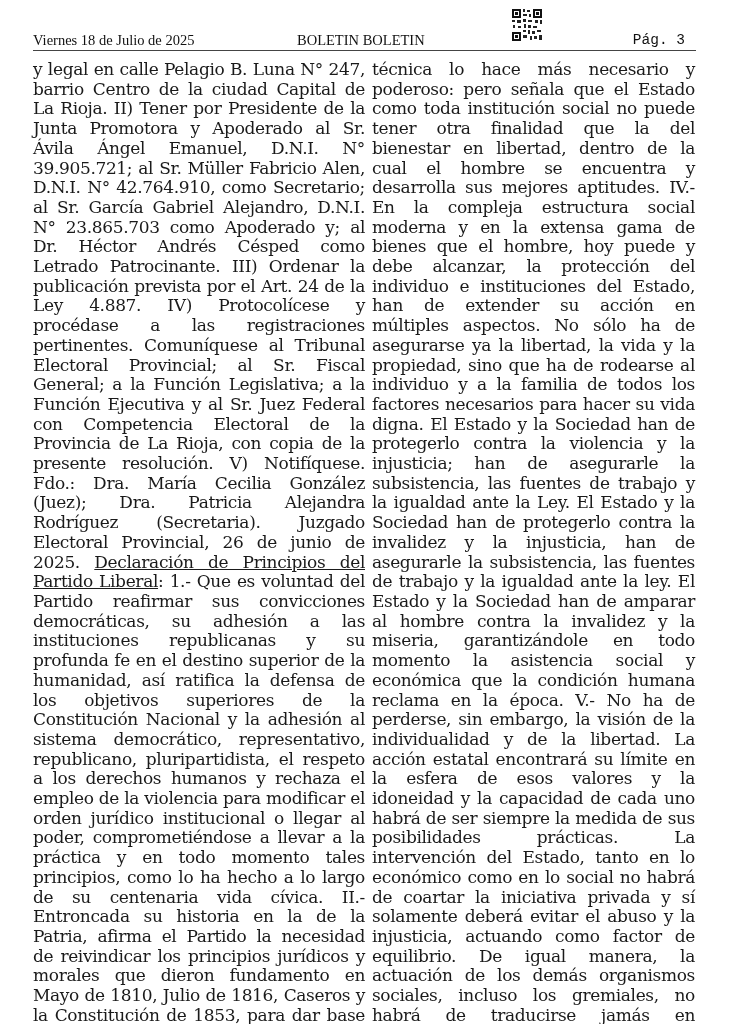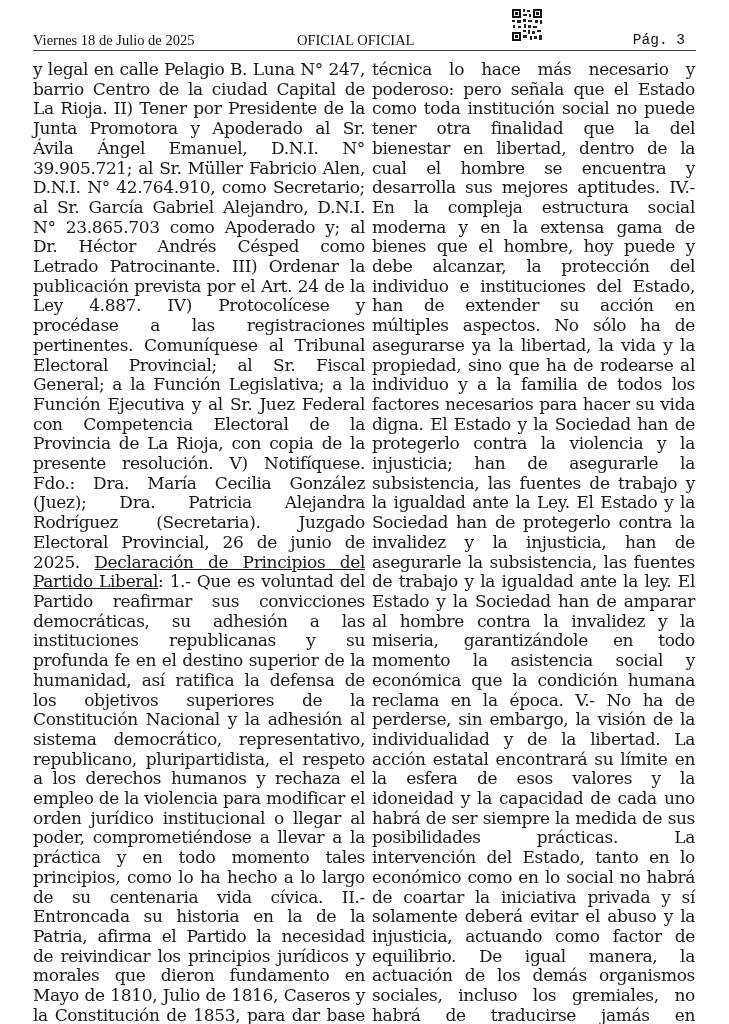--- a/index.html
+++ b/index.html
@@ -14,21 +14,21 @@
   .col { position: absolute; top: 60px; width: 332px; font-family: "DejaVu Serif", serif; font-size: 17px; line-height: 19.7px; text-align: justify; color: #1a1a1a; letter-spacing: -0.35px; }
   .col-left { left: 33px; }
   .col-right { left: 372px; width: 323px; }
   .ul { text-decoration: underline; }
 </style>
 </head>
 <body>
 
 <div class="header">
   <span class="hdr-text hdr-date">Viernes 18 de Julio de 2025</span>
-  <span class="hdr-text hdr-title">OFICIAL OFICIAL</span>
+  <span class="hdr-text hdr-title">BOLETIN BOLETIN</span>
   <svg class="qr" viewBox="0 0 32 44">
     <rect x="0" y="4" width="32" height="34" fill="#fff"></rect>
     <rect x="1" y="5" width="9" height="9" fill="#111"></rect>
       <rect x="3" y="7" width="5" height="5" fill="#fff"></rect>
       <rect x="4" y="8" width="3" height="3" fill="#111"></rect>
     <rect x="22" y="5" width="9" height="9" fill="#111"></rect>
       <rect x="24" y="7" width="5" height="5" fill="#fff"></rect>
       <rect x="25" y="8" width="3" height="3" fill="#111"></rect>
     <rect x="1" y="28" width="9" height="9" fill="#111"></rect>
       <rect x="3" y="30" width="5" height="5" fill="#fff"></rect>

